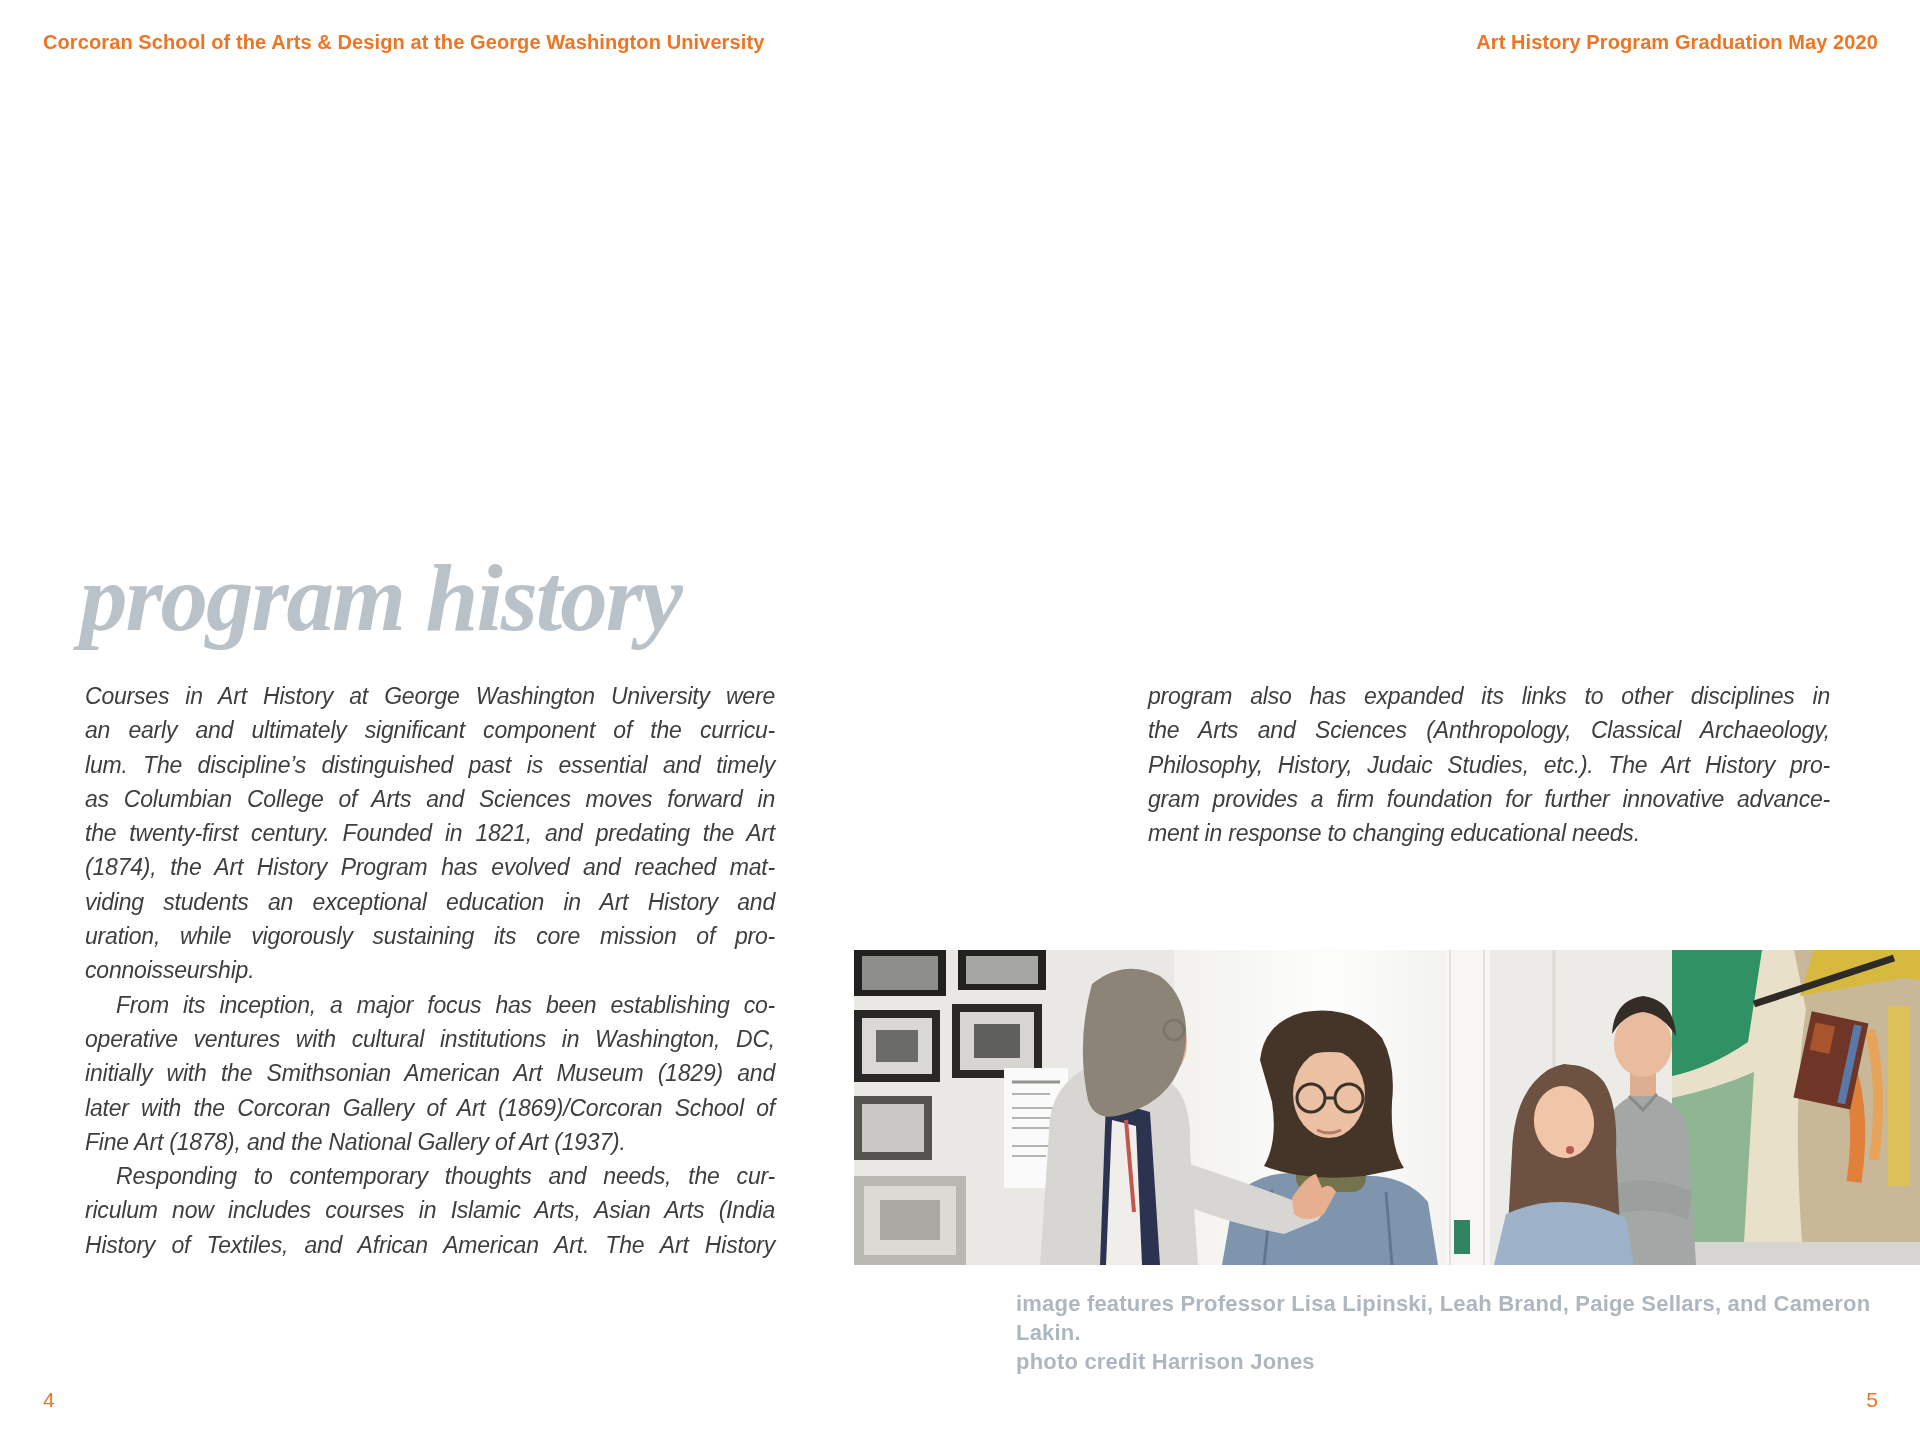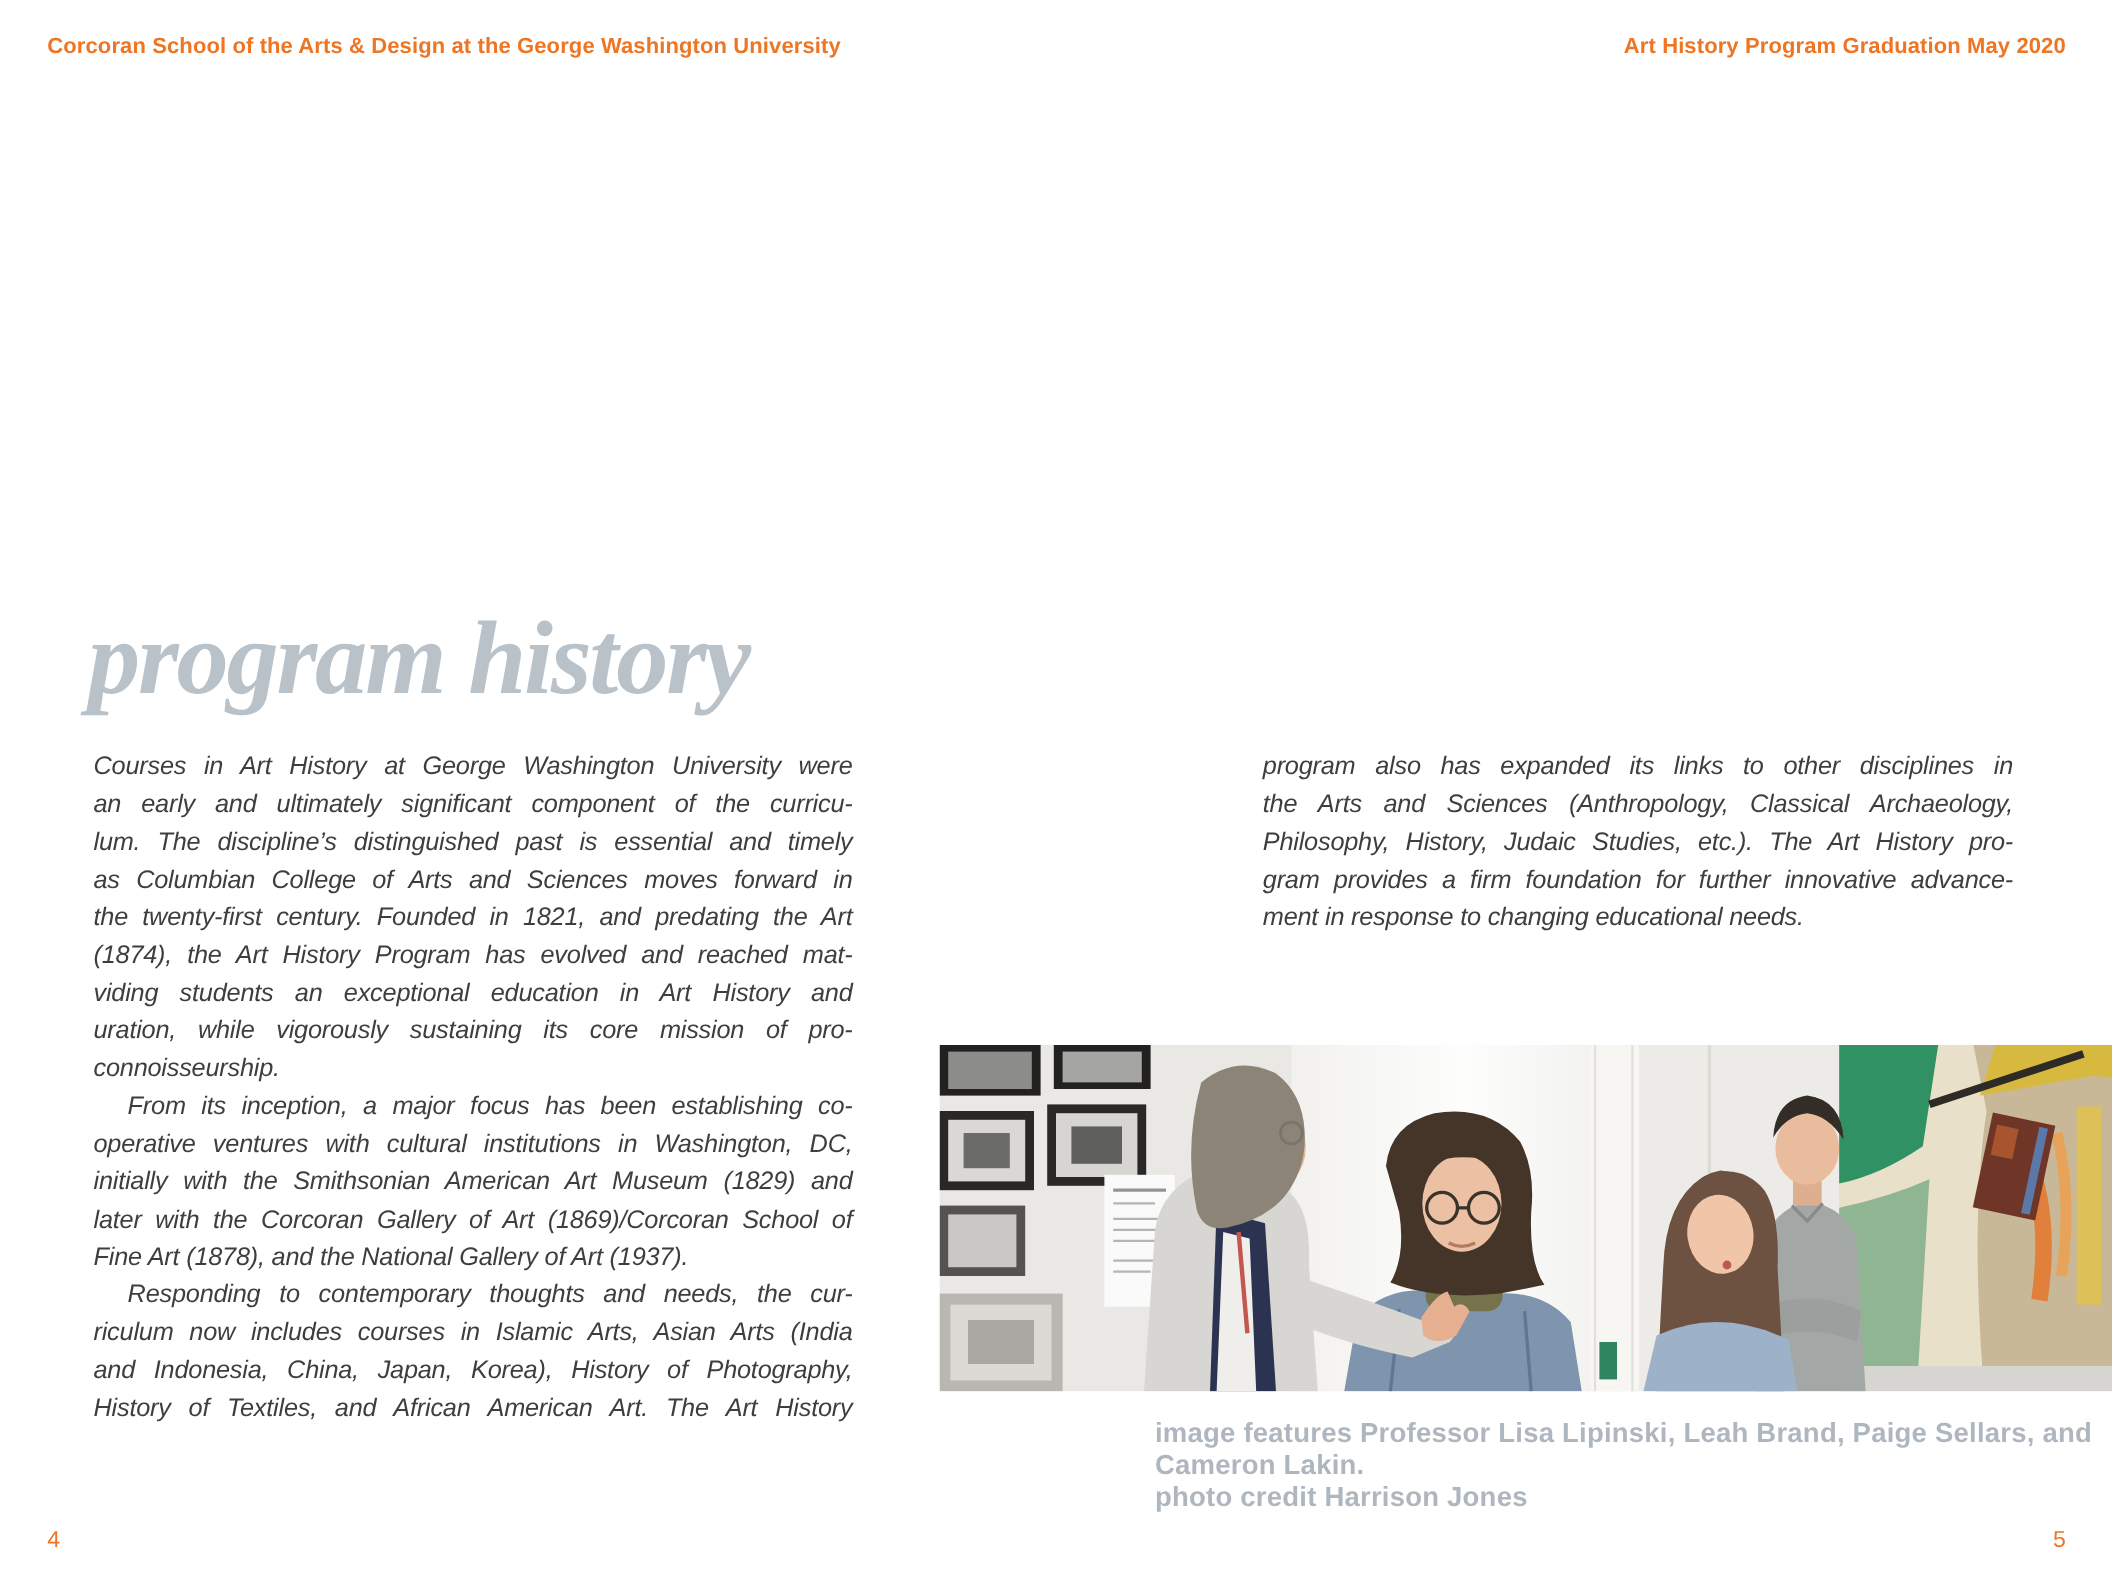--- a/index.html
+++ b/index.html
@@ -51,22 +51,22 @@
   
   .photo{
     position:absolute;left:854px;top:950px;
     width:1066px;height:315px;
     overflow:hidden;
   }
   .photo svg{display:block;width:100%;height:100%;}
 
   
   .caption{
-    position:absolute;left:1050px;top:1289px;
-    font-size:25px;font-weight:bold;line-height:29px;
+    position:absolute;left:1016px;top:1289px;
+    font-size:22px;font-weight:bold;line-height:29px;
     color:var(--captiongray);
     letter-spacing:0.2px;
   }
 
   
   .folio{
     position:absolute;bottom:28px;
     font-size:21px;color:var(--accent);
   }
   .folio-left{left:43px;}
@@ -92,21 +92,20 @@
       <div class="line">viding students an exceptional education in Art History and</div>
       <div class="line">uration, while vigorously sustaining its core mission of pro-</div>
       <div class="line last">connoisseurship.</div>
       <div class="line indent">From its inception, a major focus has been establishing co-</div>
       <div class="line">operative ventures with cultural institutions in Washington, DC,</div>
       <div class="line">initially with the Smithsonian American Art Museum (1829) and</div>
       <div class="line">later with the Corcoran Gallery of Art (1869)/Corcoran School of</div>
       <div class="line last">Fine Art (1878), and the National Gallery of Art (1937).</div>
       <div class="line indent">Responding to contemporary thoughts and needs, the cur-</div>
       <div class="line">riculum now includes courses in Islamic Arts, Asian Arts (India</div>
-      <div class="line">and Indonesia, China, Japan, Korea), History of Photography,</div>
       <div class="line">History of Textiles, and African American Art. The Art History</div>
     </div>
 
   <div class="col col-right">
       <div class="line">program also has expanded its links to other disciplines in</div>
       <div class="line">the Arts and Sciences (Anthropology, Classical Archaeology,</div>
       <div class="line">Philosophy, History, Judaic Studies, etc.). The Art History pro-</div>
       <div class="line">gram provides a firm foundation for further innovative advance-</div>
       <div class="line last">ment in response to changing educational needs.</div>
     </div>

